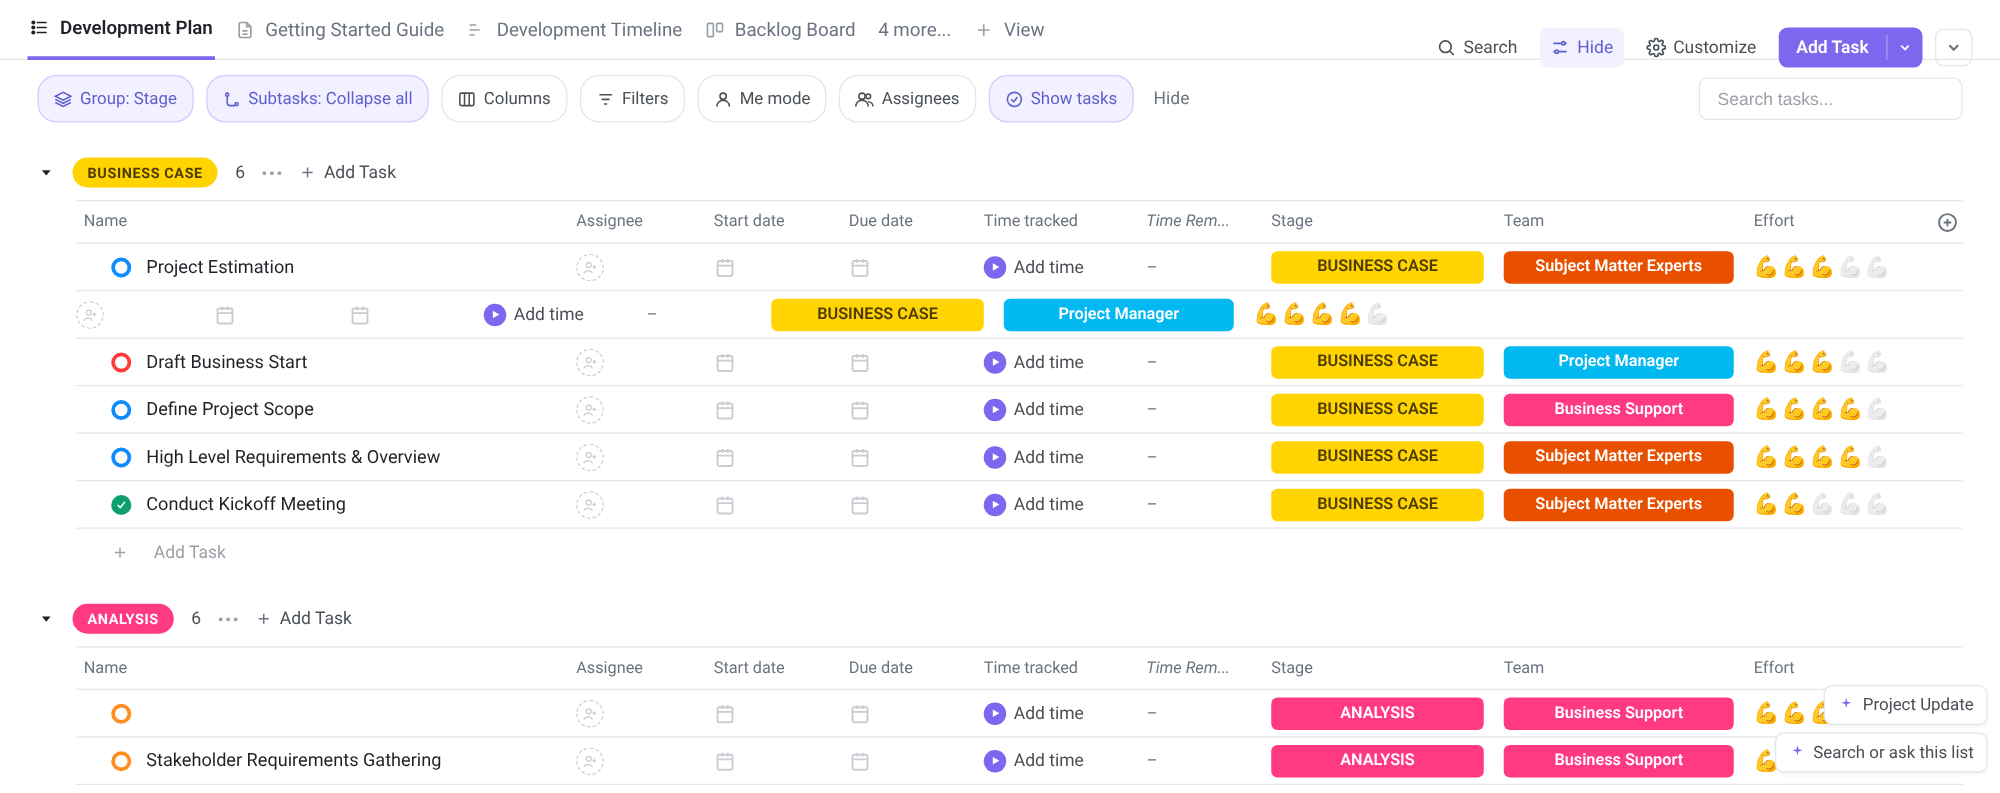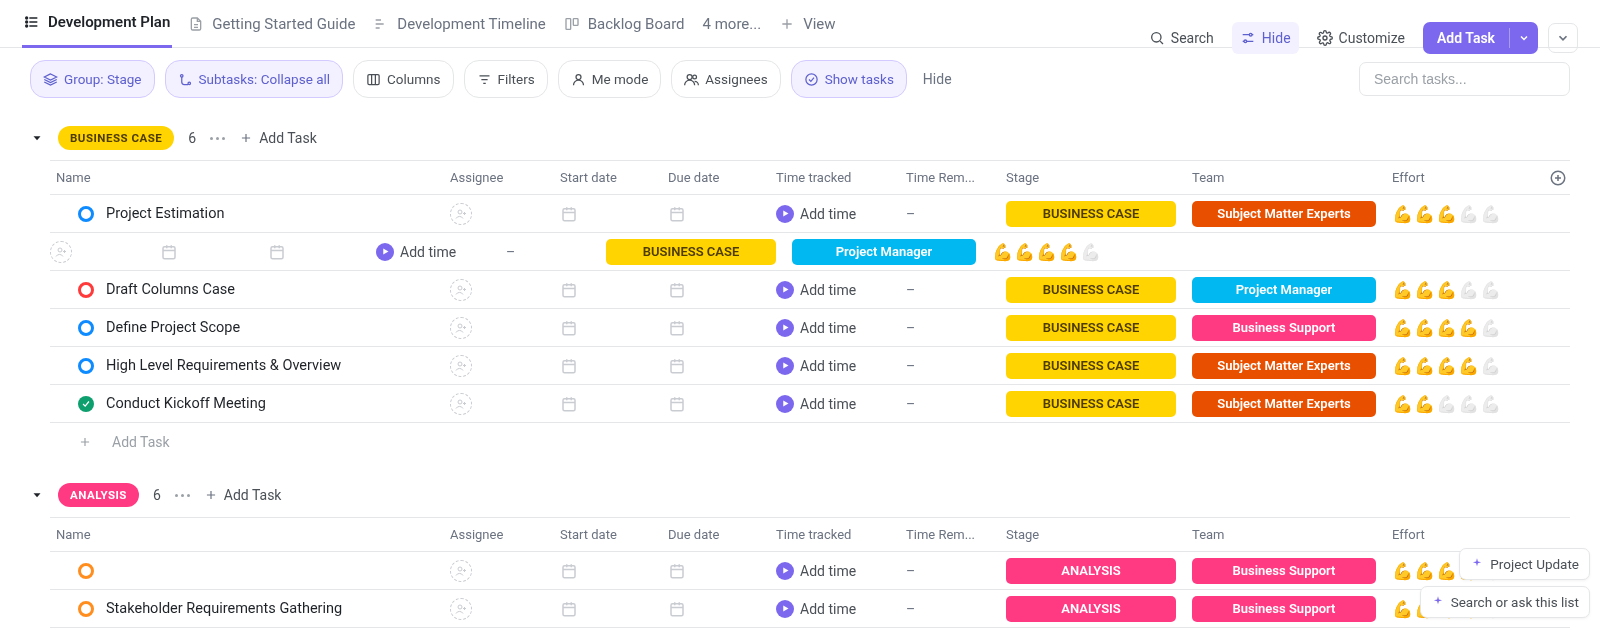--- a/index.html
+++ b/index.html
@@ -70,30 +70,30 @@
   .badge{display:inline-flex;align-items:center;height:24px;padding:0 12px;border-radius:13px;font-size:11.5px;font-weight:700;letter-spacing:.5px;}
   .badge.y{background:var(--yellow);color:var(--yellow-text);}
   .badge.p{background:var(--pink);color:#fff;}
   .count{color:var(--gray-700);font-size:14px;}
   .dots{display:flex;gap:3px;color:var(--gray-400);cursor:pointer;}
   .dots span{width:3px;height:3px;background:var(--gray-400);border-radius:50%;}
   .hdr-add{display:flex;align-items:center;gap:6px;color:var(--gray-700);cursor:pointer;font-size:14px;}
   .hdr-add svg{width:14px;height:14px;color:var(--gray-500);}
 
   
-  .tbl{border-top:1px solid var(--gray-200);margin-left:20px;}
+  .tbl{border-top:1px solid var(--gray-200);margin-left:31px;}
   .row{display:flex;align-items:center;height:38px;border-bottom:1px solid var(--gray-200);color:var(--gray-700);}
   .row.hd{height:34px;color:var(--gray-500);font-size:13px;}
   .c-name{flex:0 0 400px;display:flex;align-items:center;gap:12px;padding-left:6px;}
   .c-name.indent{padding-left:28px;}
   .c-assignee{flex:0 0 110px;display:flex;align-items:center;}
   .c-start{flex:0 0 108px;display:flex;align-items:center;}
   .c-due{flex:0 0 108px;display:flex;align-items:center;}
   .c-time{flex:0 0 130px;display:flex;align-items:center;gap:6px;color:var(--gray-500);}
-  .c-remain{flex:0 0 100px;display:flex;align-items:center;color:var(--gray-500);}
+  .c-remain{flex:0 0 100px;display:flex;align-items:center;color:var(--gray-500);font-style:italic;}
   .c-stage{flex:0 0 186px;display:flex;align-items:center;}
   .c-team{flex:0 0 200px;display:flex;align-items:center;}
   .c-effort{flex:1 1 auto;display:flex;align-items:center;gap:1px;}
   .plus-col{width:24px;display:flex;align-items:center;justify-content:center;color:var(--gray-500);cursor:pointer;}
 
   .status{width:16px;height:16px;border-radius:50%;display:inline-block;}
   .status.open-blue{border:3px solid #0d8bff;}
   .status.open-orange{border:3px solid #ff8e1f;}
   .status.open-red{border:3px solid #ff3a3a;}
   .status.done{background:var(--green);display:inline-flex;align-items:center;justify-content:center;}
@@ -402,21 +402,21 @@
             <span class="">💪</span>
             <span class="">💪</span>
             <span class="">💪</span>
             <span class="">💪</span>
             <span class="off">💪</span>
           </div>
     </div>
         <div class="row">
       <div class="c-name indent">
         <span class="status open-red"></span>
-        <span class="taskname">Draft Columns Case</span>
+        <span class="taskname">Draft Business Start</span>
       </div>
       <div class="c-assignee">
             <div class="user-plus">
               <svg width="12" height="12" viewBox="0 0 24 24" fill="none" stroke="currentColor" stroke-width="2" style="color:var(--gray-300)">
                 <circle cx="10" cy="8" r="4"></circle>
                 <path d="M2 21a8 8 0 0 1 14 0M19 8v6M16 11h6"></path>
               </svg>
             </div>
           </div>
       <div class="c-start">

